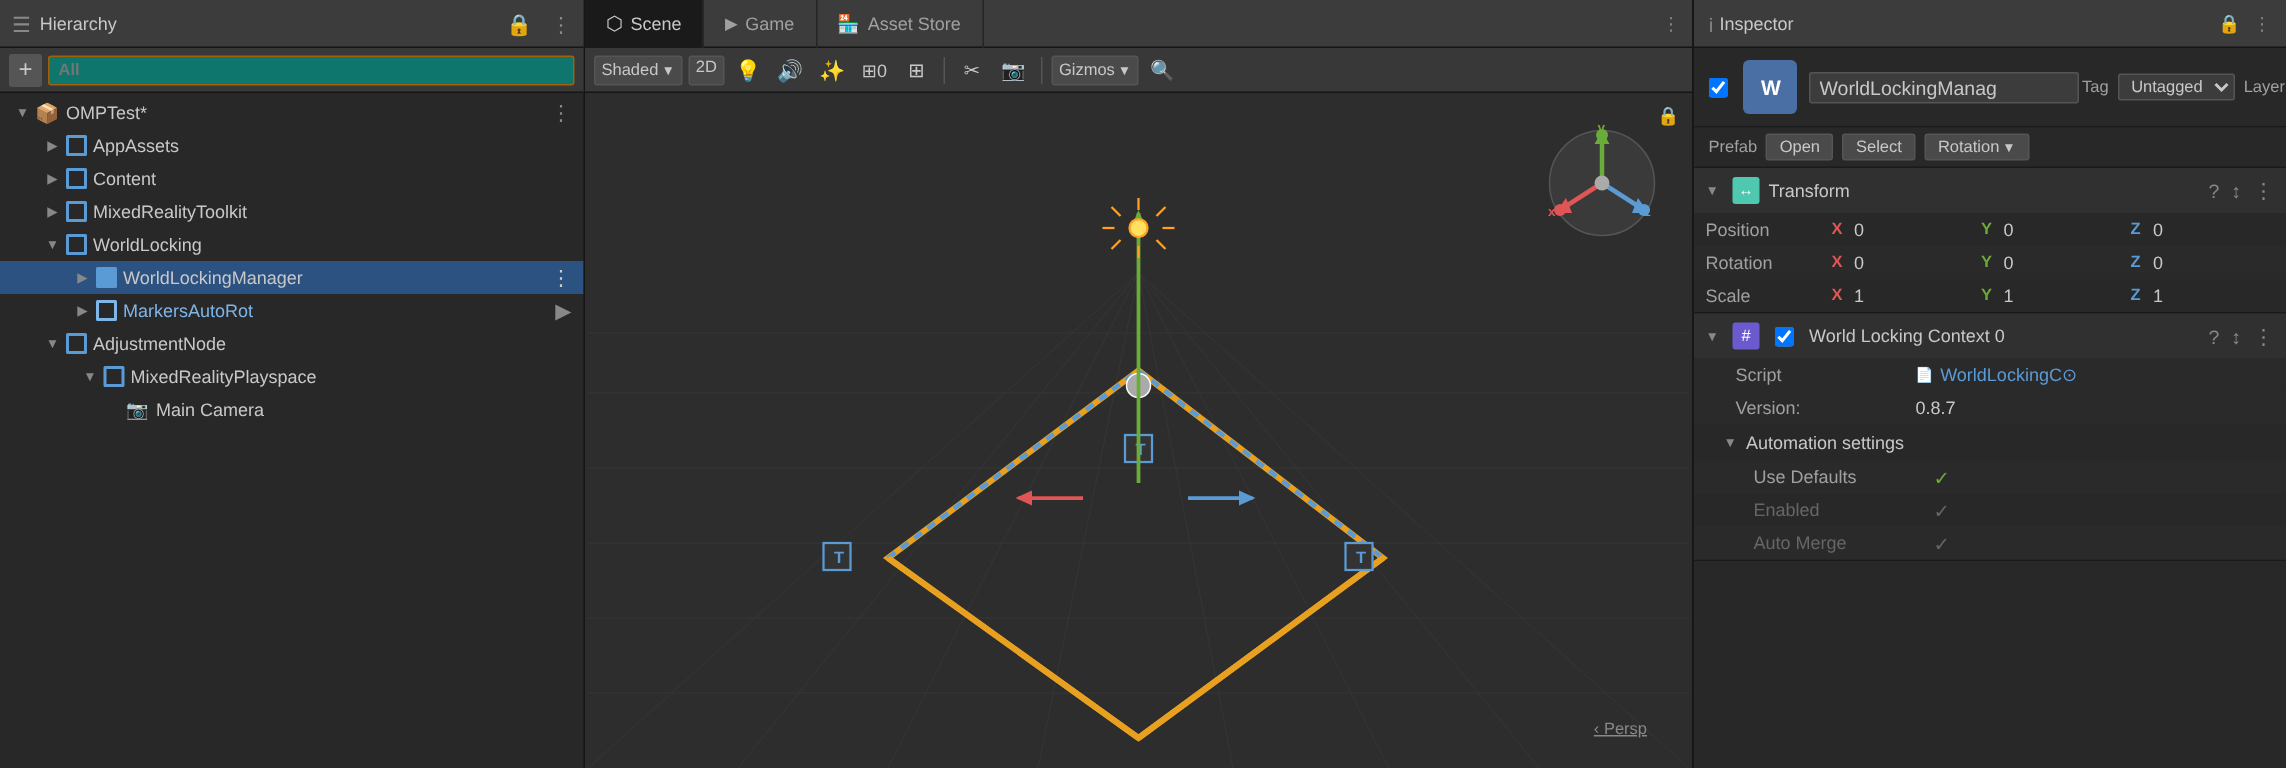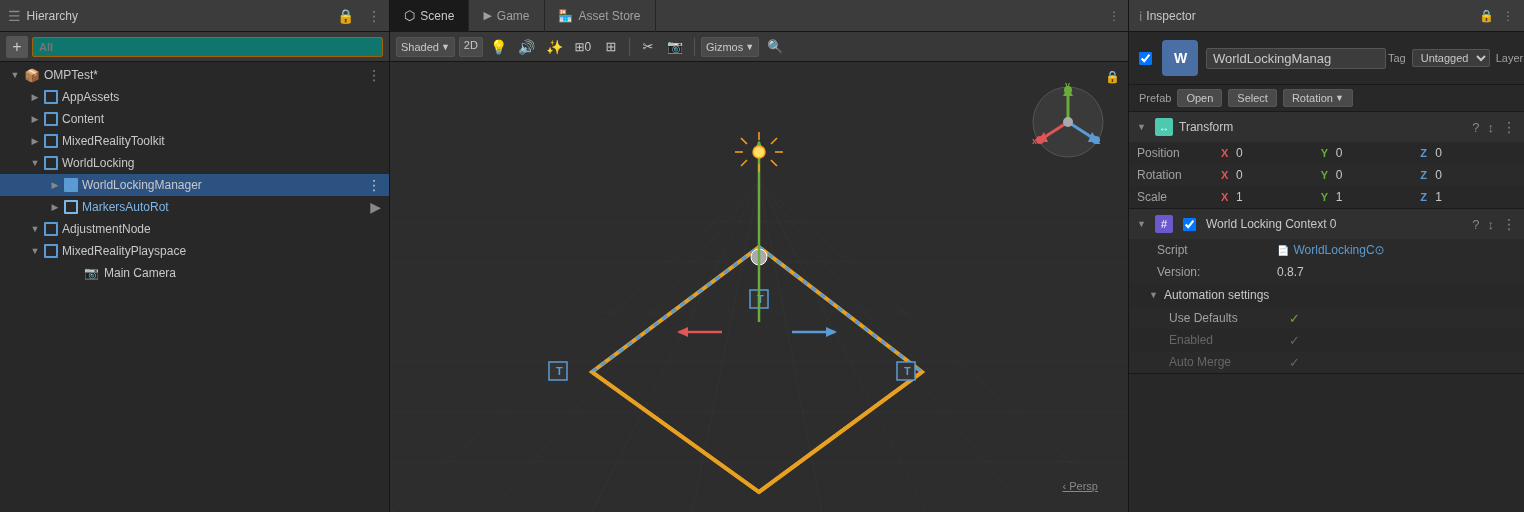--- a/index.html
+++ b/index.html
@@ -575,21 +575,21 @@
       <span class="item-label blue-text-light">MarkersAutoRot</span>
       <button class="more-btn" style="font-size:14px;">▶</button>
     </div>
 
     <div class="tree-item" style="padding-left: 28px;">
       <div class="arrow down"></div>
       <div class="cube-icon"></div>
       <span class="item-label">AdjustmentNode</span>
     </div>
 
-    <div class="tree-item" style="padding-left: 28px;">
+    <div class="tree-item" style="padding-left: 53px;">
       <div class="arrow down"></div>
       <div class="cube-icon"></div>
       <span class="item-label">MixedRealityPlayspace</span>
     </div>
 
     <div class="tree-item" style="padding-left: 68px;">
       <div class="arrow" style="visibility:hidden;"></div>
       <div class="obj-icon" style="font-size:12px;">📷</div>
       <span class="item-label">Main Camera</span>
     </div>

